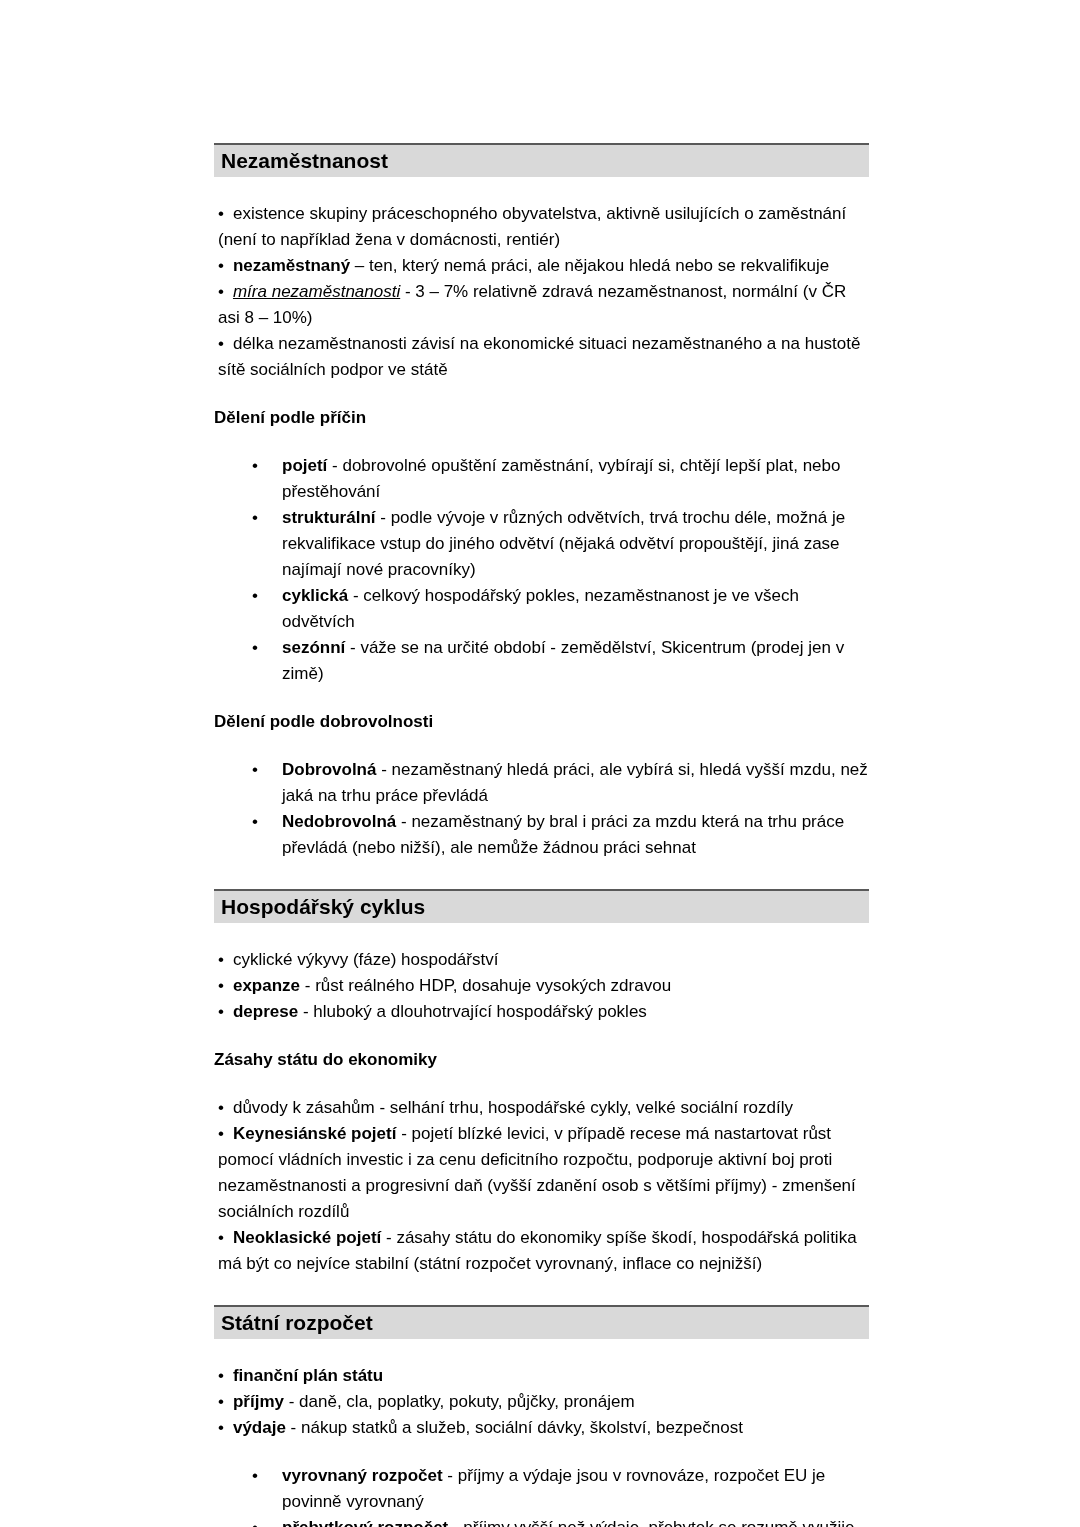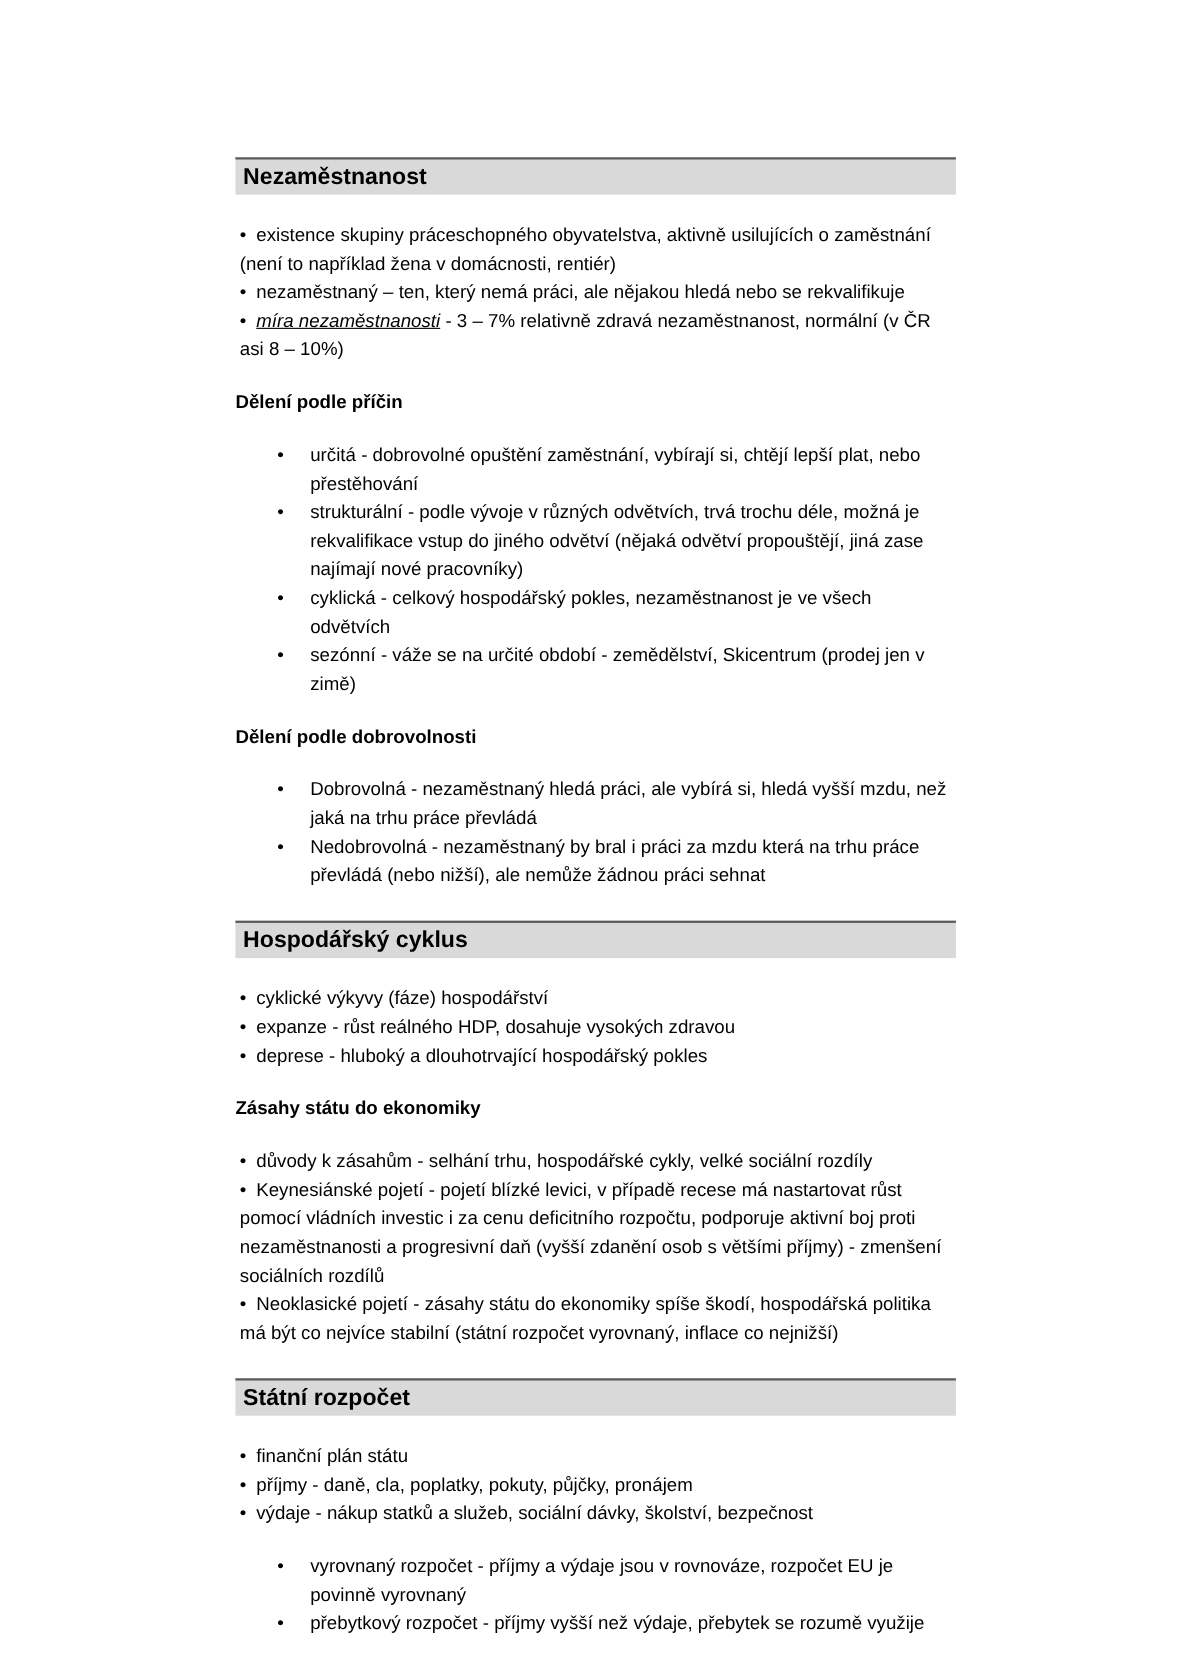--- a/index.html
+++ b/index.html
@@ -51,37 +51,38 @@
   .lvl2 li {
     position: relative;
     padding-left: 68px;
   }
   .lvl2 .marker {
     position: absolute;
     left: 38px;
     top: 0;
     font-size: 17px;
   }
-  strong { font-weight: 400; }
+  strong { font-weight: 700; }
   em { font-style: italic; text-decoration: underline; }
 </style>
 </head>
 <body>
 
 <div class="page">
   <div id="doc">
       <h2 class="heading">Nezaměstnanost</h2>
       <ul class="bullets lvl1">
         <li><span class="marker">•</span><span>existence skupiny práceschopného obyvatelstva, aktivně usilujících o zaměstnání (není to například žena v domácnosti, rentiér)</span></li>
         <li><span class="marker">•</span><strong>nezaměstnaný</strong><span> – ten, který nemá práci, ale nějakou hledá nebo se rekvalifikuje</span></li>
         <li><span class="marker">•</span><em>míra nezaměstnanosti</em><span> - 3 – 7% relativně zdravá nezaměstnanost, normální (v ČR asi 8 – 10%)</span></li>
+        <li><span class="marker">•</span><span>délka nezaměstnanosti závisí na ekonomické situaci nezaměstnaného a na hustotě sítě sociálních podpor ve státě</span></li>
       </ul>
       <h3 class="subheading">Dělení podle příčin</h3>
       <ul class="bullets lvl2">
-        <li><span class="marker">•</span><strong>určitá</strong><span> - dobrovolné opuštění zaměstnání, vybírají si, chtějí lepší plat, nebo přestěhování</span></li>
+        <li><span class="marker">•</span><strong>pojetí</strong><span> - dobrovolné opuštění zaměstnání, vybírají si, chtějí lepší plat, nebo přestěhování</span></li>
         <li><span class="marker">•</span><strong>strukturální</strong><span> - podle vývoje v různých odvětvích, trvá trochu déle, možná je rekvalifikace vstup do jiného odvětví (nějaká odvětví propouštějí, jiná zase najímají nové pracovníky)</span></li>
         <li><span class="marker">•</span><strong>cyklická</strong><span> - celkový hospodářský pokles, nezaměstnanost je ve všech odvětvích</span></li>
         <li><span class="marker">•</span><strong>sezónní</strong><span> - váže se na určité období - zemědělství, Skicentrum (prodej jen v zimě)</span></li>
       </ul>
       <h3 class="subheading">Dělení podle dobrovolnosti</h3>
       <ul class="bullets lvl2">
         <li><span class="marker">•</span><strong>Dobrovolná</strong><span> - nezaměstnaný hledá práci, ale vybírá si, hledá vyšší mzdu, než jaká na trhu práce převládá</span></li>
         <li><span class="marker">•</span><strong>Nedobrovolná</strong><span> - nezaměstnaný by bral i práci za mzdu která na trhu práce převládá (nebo nižší), ale nemůže žádnou práci sehnat</span></li>
       </ul>
       <h2 class="heading">Hospodářský cyklus</h2>

